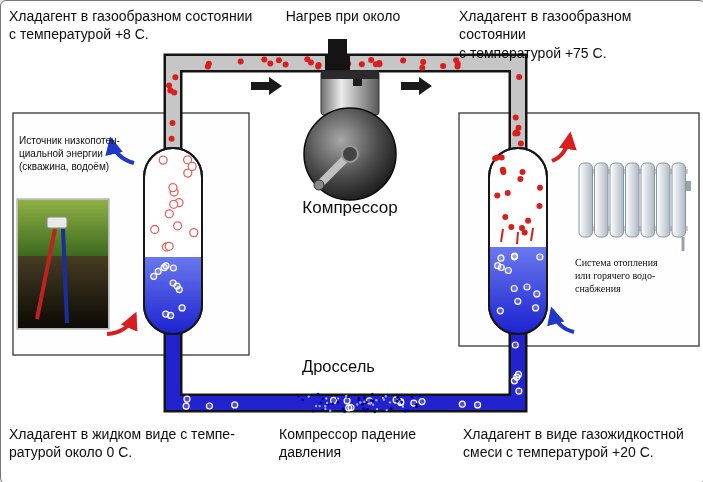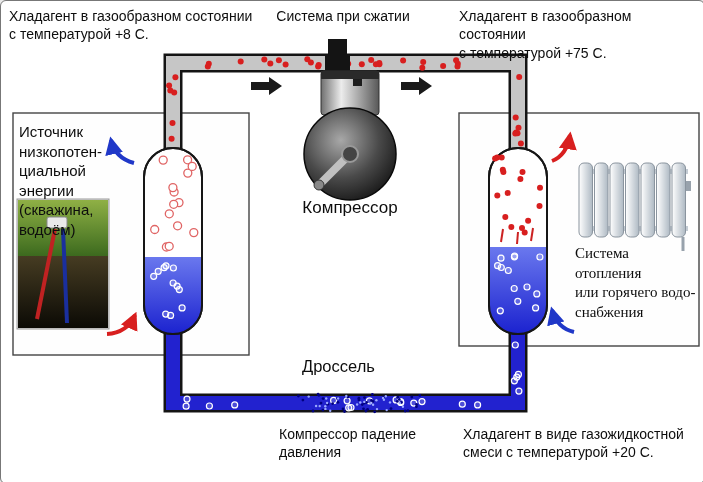--- a/index.html
+++ b/index.html
@@ -3,21 +3,21 @@
 <meta charset="utf-8">
 <style>
   html,body{margin:0;padding:0;background:#e9e9e9;}
   .stage{
     position:relative;width:703px;height:482px;background:#ffffff;
     border:1px solid #777;border-radius:6px;overflow:hidden;
     font-family:"Liberation Sans",sans-serif;color:#0d0d0d;
   }
   .stage svg{position:absolute;left:0;top:0;}
   .lbl{position:absolute;white-space:pre-line;font-size:14px;line-height:1.32;}
-  .lbl.small{font-size:15px;line-height:1.3;}
+  .lbl.small{font-size:10px;line-height:1.3;margin-top:12px;}
   .lbl.big{font-size:17px;}
   .lbl.center{text-align:center;}
 
   
   #dots-pipe-top-h circle,#dots-pipe-top-vl circle,#dots-pipe-top-vr circle,
   #dots-cond-gas circle{fill:#d81f1f;}
   #bub-evap-gas circle{fill:#ffffff;stroke:#e06565;stroke-width:1.3;}
   #bub-evap-liq circle,#bub-cond-liq circle,#bub-pipe-bottom circle,
   #bub-pipe-bottom-l circle,#bub-pipe-vr circle{fill:rgba(255,255,255,.2);stroke:#fff;stroke-width:1.2;}
   #spk-throttle-dark circle{fill:#000080;}
@@ -347,28 +347,30 @@
     <g fill="none" stroke-width="4">
       <path d="M133,162 Q114,157 110,139" stroke="#2038c8" marker-end="url(#mB)"></path>
       <path d="M106,333 Q126,332 134,314" stroke="#d81f1f" marker-end="url(#mR)"></path>
       <path d="M551,160 Q566,154 569,134" stroke="#d81f1f" marker-end="url(#mR)"></path>
       <path d="M573,331 Q556,327 551,309" stroke="#2038c8" marker-end="url(#mB)"></path>
     </g>
   </svg>
 
   <div class="lbl" style="left:8px;top:6px;width:260px;">Хладагент в газообразном состоянии
 с температурой +8 С.</div>
-  <div class="lbl center" style="left:272px;top:6px;width:140px;">Система при сжатии</div>
+  <div class="lbl center" style="left:272px;top:6px;width:140px;">Нагрев при около</div>
   <div class="lbl" style="left:458px;top:6px;width:240px;">Хладагент в газообразном состоянии
 с температурой +75 С.</div>
   <div class="lbl small" style="left:18px;top:121px;width:120px;">Источник низкопотен-
 циальной энергии
 (скважина, водоём)</div>
   <div class="lbl big center" style="left:278px;top:196px;width:142px;">Компрессор</div>
   <div class="lbl big" style="left:301px;top:355px;font-size:16.5px;">Дроссель</div>
   <div class="lbl small" style="left:574px;top:243px;width:122px;font-family:Liberation Serif, serif;">Система отопления
 или горячего водо-
 снабжения</div>
+  <div class="lbl" style="left:8px;top:424px;width:248px;">Хладагент в жидком виде с темпе-
+ратурой около 0 С.</div>
   <div class="lbl" style="left:278px;top:424px;width:165px;">Компрессор падение
 давления</div>
   <div class="lbl" style="left:462px;top:424px;width:238px;">Хладагент в виде газожидкостной
 смеси с температурой +20 С.</div>
 </div>
 
 </body></html>

